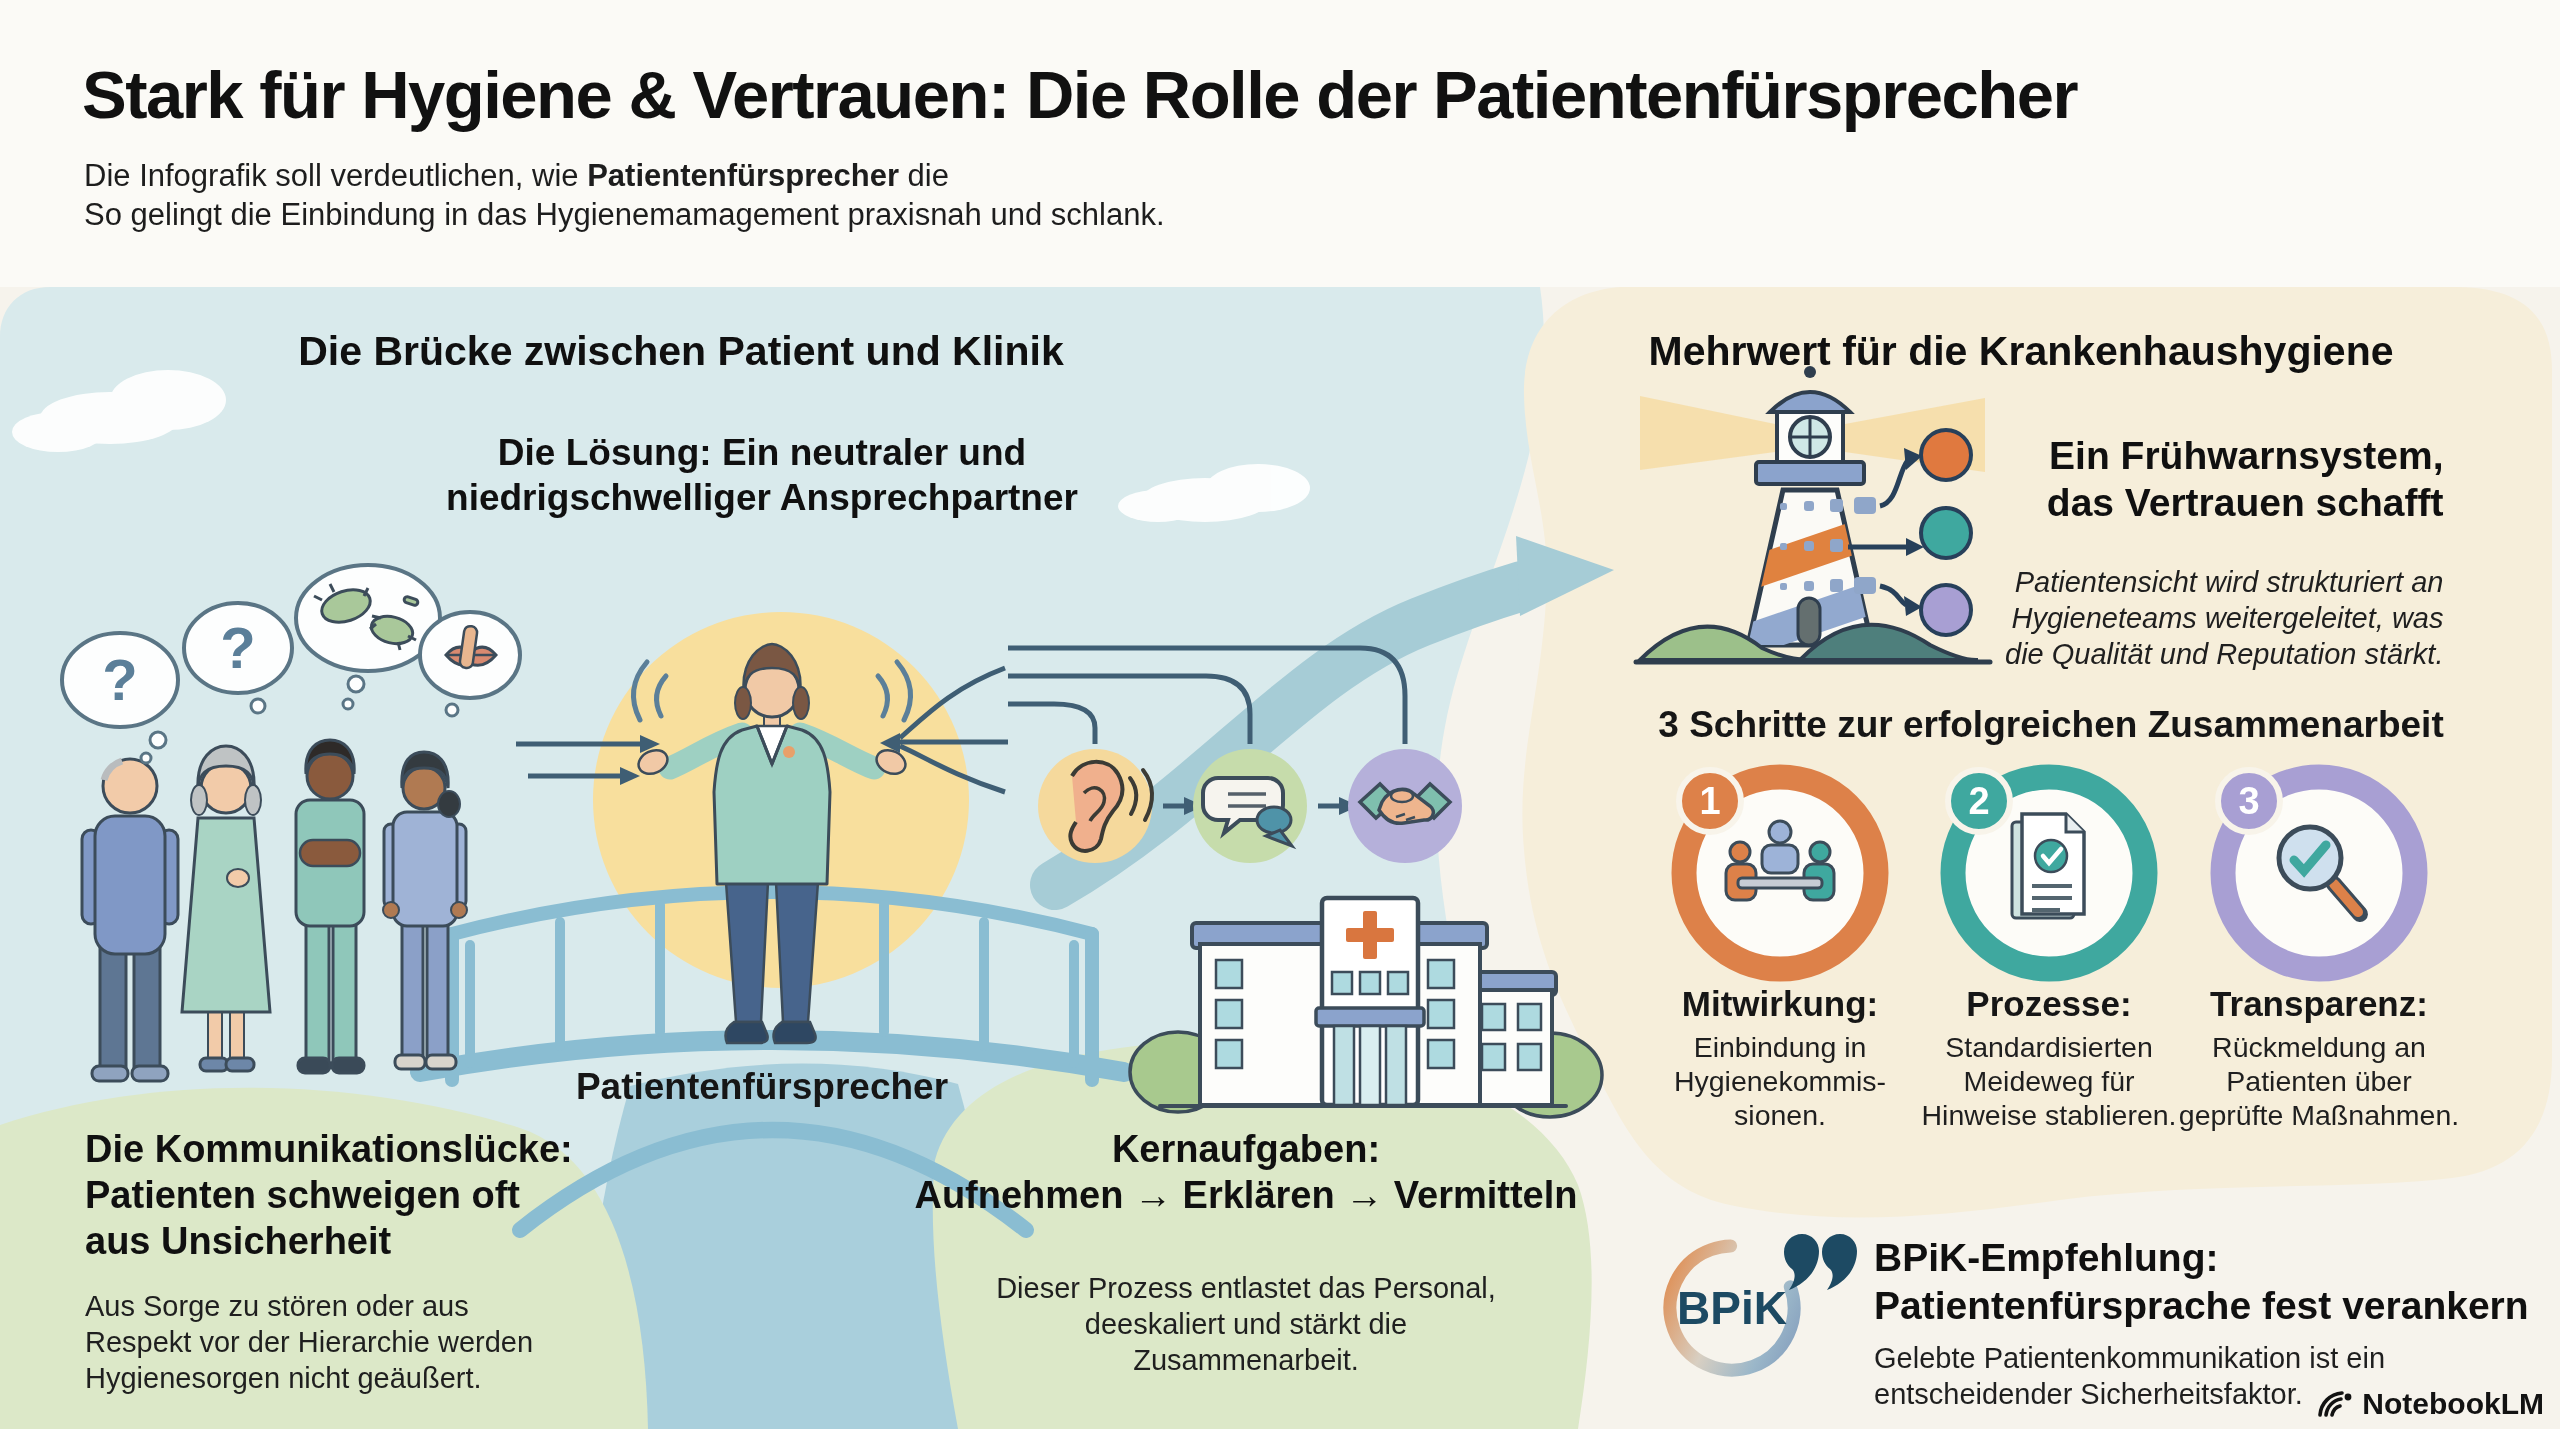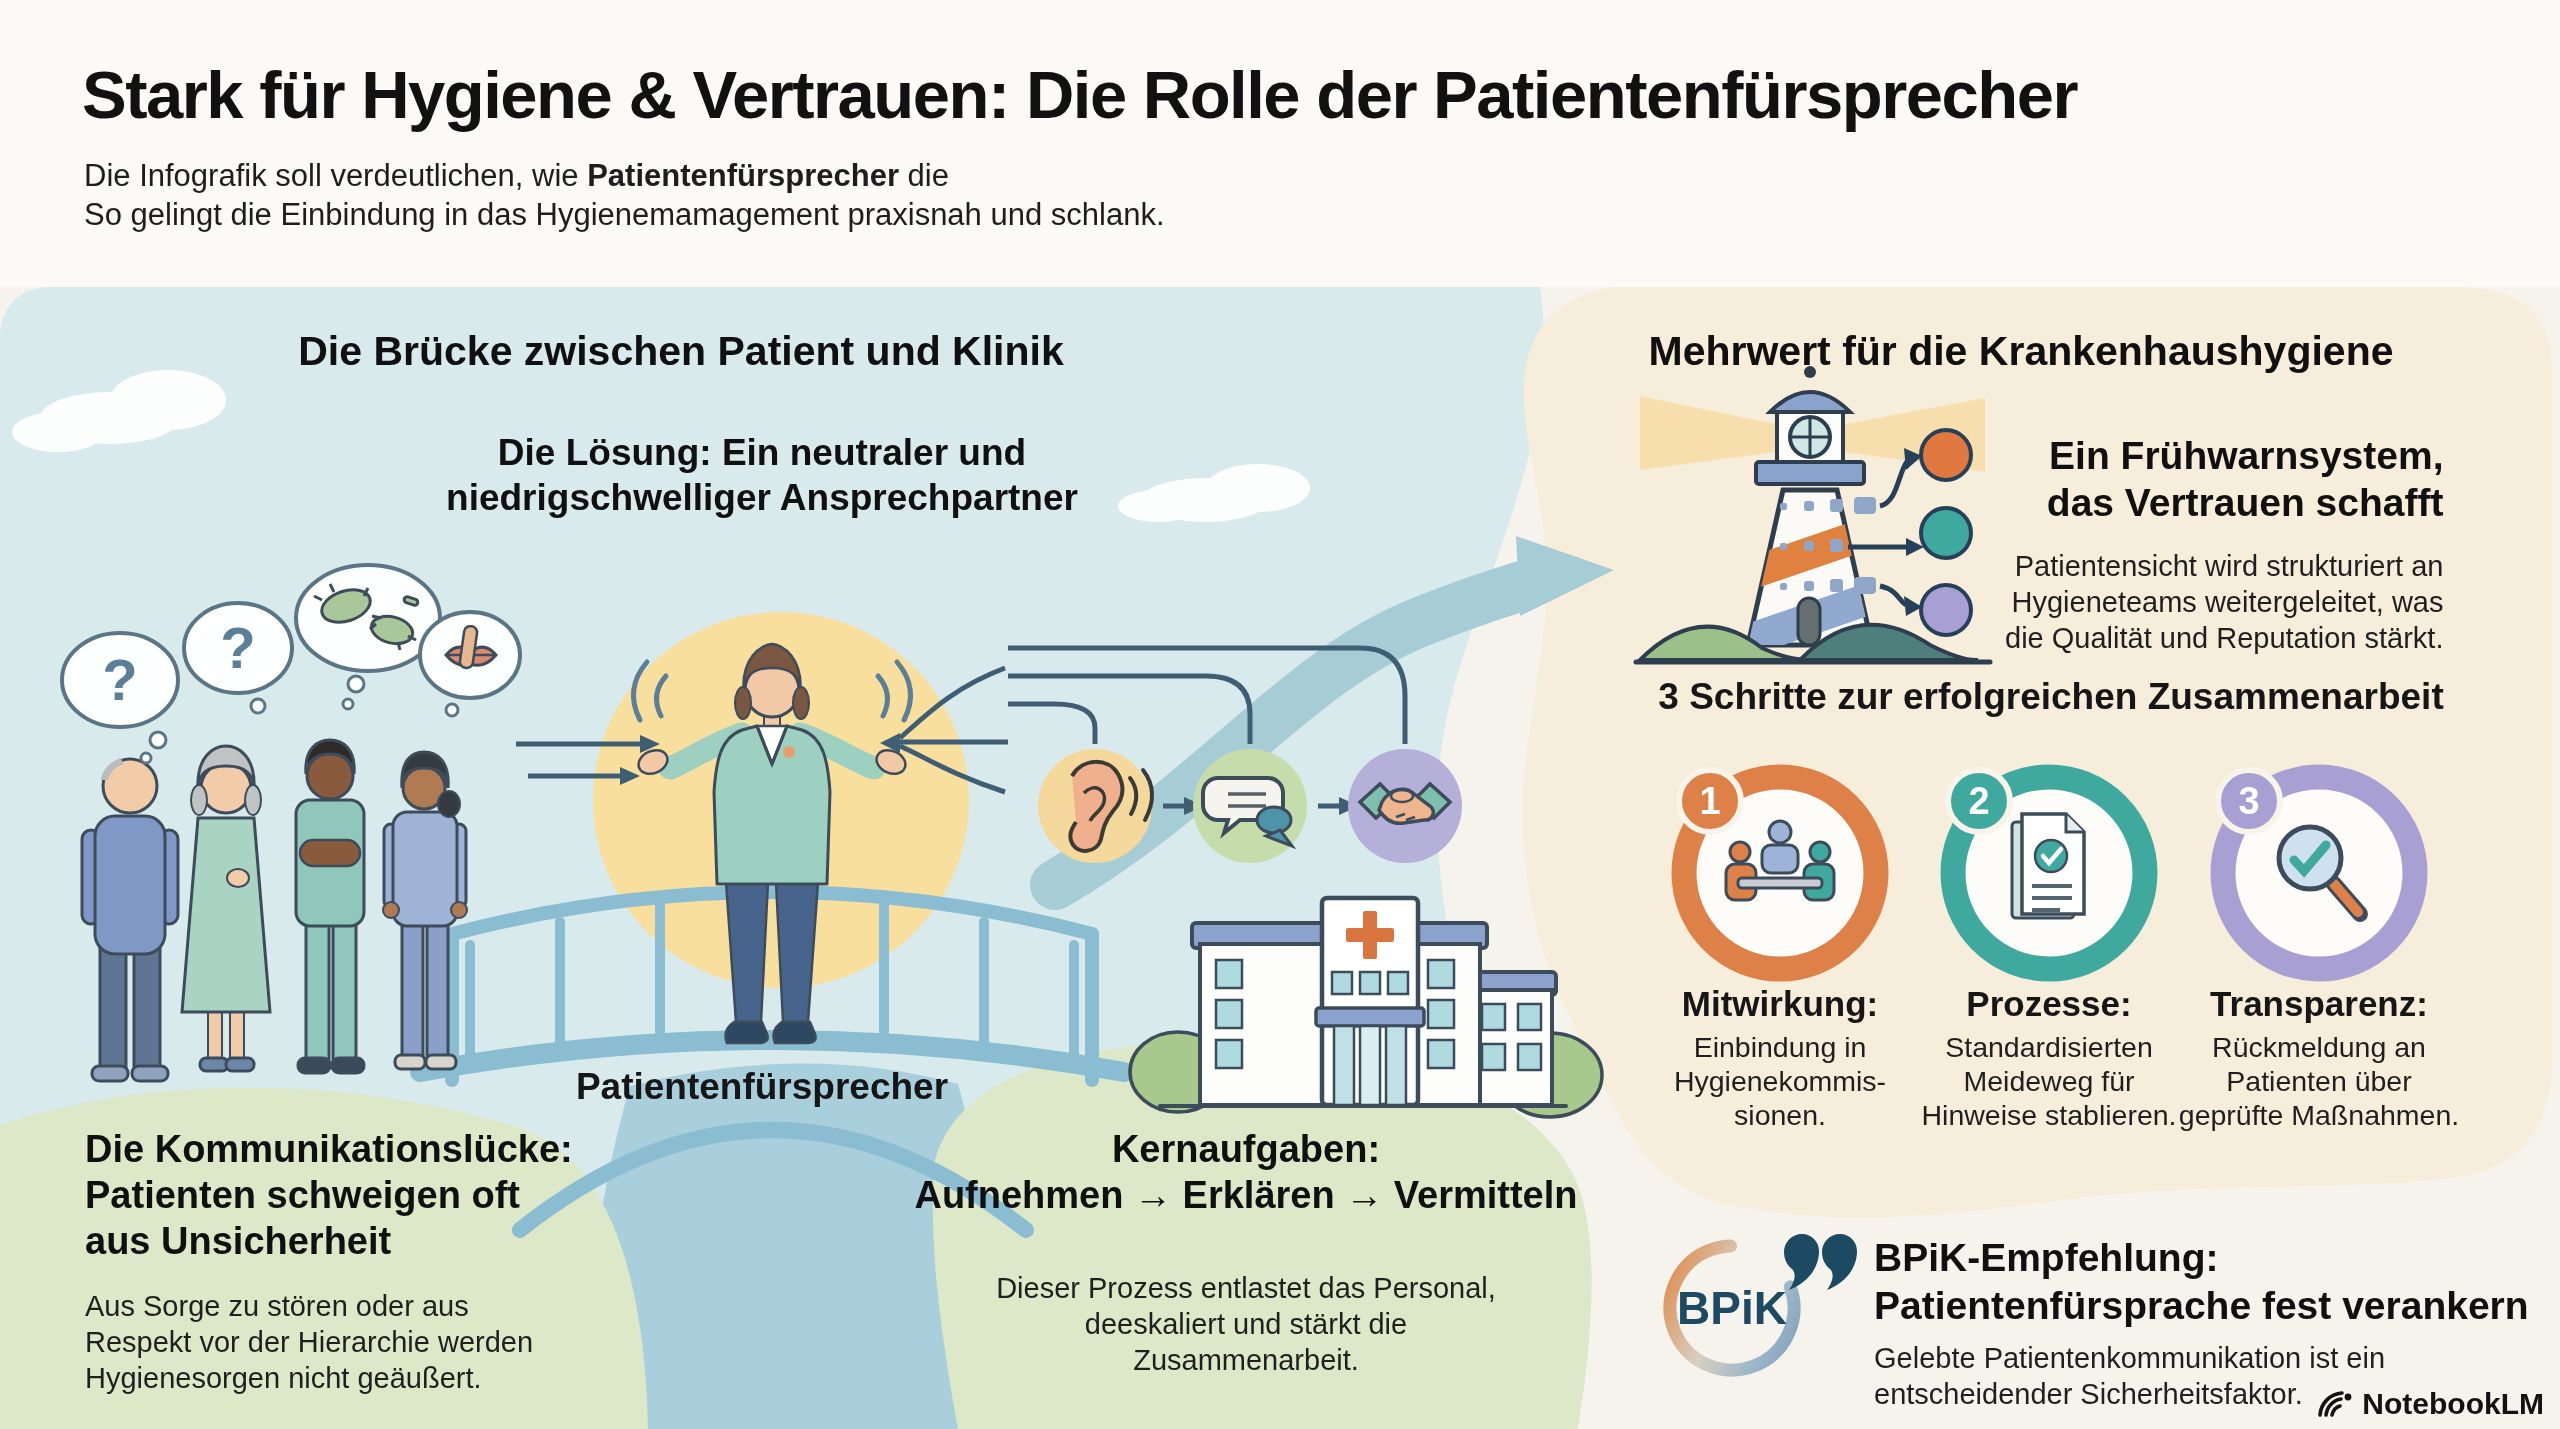--- a/index.html
+++ b/index.html
@@ -17,22 +17,22 @@
   .gap-block .blk-title{font-size:38px;line-height:46px;}
   .gap-block .blk-body{margin-top:24px;}
   .core-block{left:1246px;top:1126px;}
   .core-block .blk-title{font-size:38px;line-height:46px;}
   .core-block .blk-body{margin-top:52px;}
   .solution-block{left:762px;top:430px;}
   .solution-block .blk-body{margin-top:14px;}
   .advocate-label{left:762px;top:1066px;font-size:37px;font-weight:700;white-space:nowrap;}
   .early-block{left:2005px;top:432px;text-align:right;}
   .early-block .blk-title{font-size:39px;line-height:47px;}
-  .early-block .blk-body{margin-top:22px;}
-  .steps-head{left:2051px;top:676px;font-size:37px;font-weight:700;white-space:nowrap;}
+  .early-block .blk-body{margin-top:38px;font-style:italic;}
+  .steps-head{left:2051px;top:704px;font-size:37px;font-weight:700;white-space:nowrap;}
   .step-text{top:982px;width:300px;}
   .step-text .st{font-size:35px;font-weight:700;line-height:44px;}
   .step-text .sb{font-size:28.5px;line-height:34px;margin-top:4px;color:#1f1f1f;}
   .bpik-block{left:1862px;top:1234px;margin-left:12px;}
   .bpik-block .blk-title{font-size:39px;line-height:48px;}
   .bpik-block .blk-body{margin-top:10px;}
   .watermark{right:16px;bottom:8px;display:flex;align-items:center;gap:9px;
              font-size:30px;font-weight:700;color:#121212;}
 </style>
 </head>

